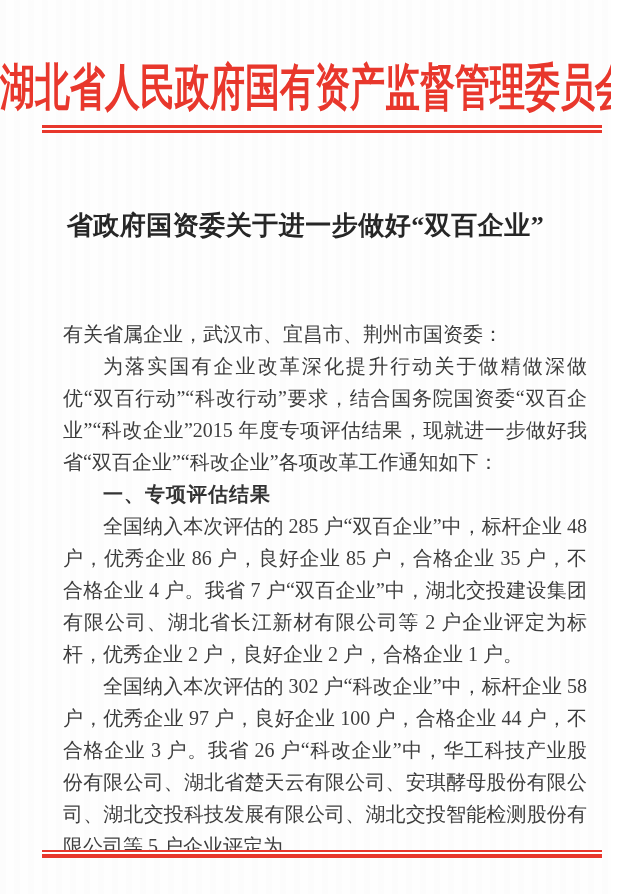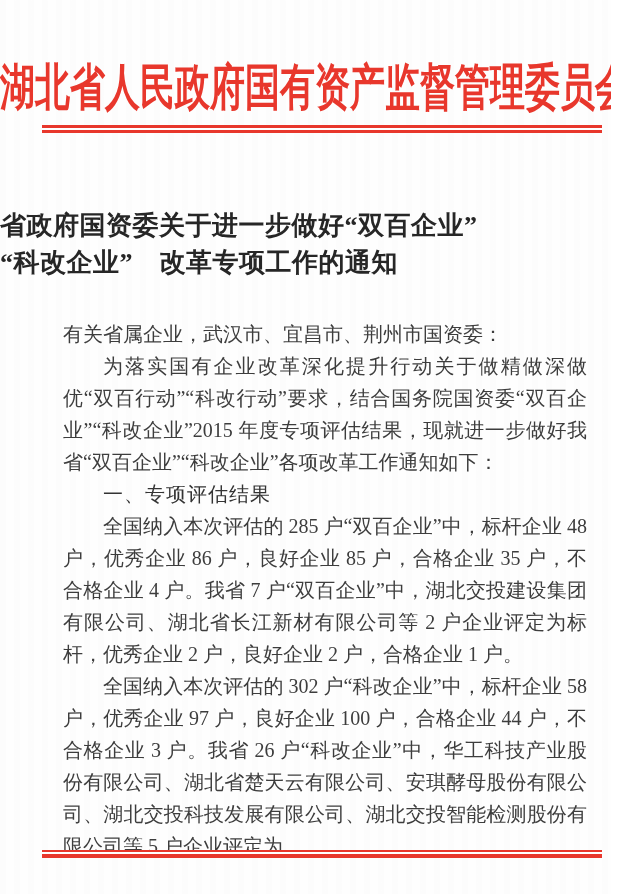--- a/index.html
+++ b/index.html
@@ -52,20 +52,21 @@
     border-top: 2px solid #e8372c;
     border-bottom: 4px solid #e8372c;
   }
 
   
   .title-block {
     position: absolute;
     top: 207px;
     left: 0;
     width: 100%;
+    text-align: center;
     color: #262626;
   }
   .title-line {
     margin: 0;
     font-family: "Liberation Serif", serif;
     font-weight: 700;
     font-size: 26px;
     line-height: 37px;
     letter-spacing: 0.5px;
   }
@@ -82,37 +83,36 @@
     text-align: justify;
   }
   .body-text p {
     margin: 0;
   }
   .indent {
     text-indent: 2em;
   }
   .section-heading {
     font-family: "Liberation Sans", sans-serif;
-    font-weight: 400;
+    font-weight: 700;
     color: #333333;
     letter-spacing: 1px;
   }
 </style>
 </head>
 <body>
 
 <div class="page">
 
   <h1 class="agency-name">湖北省人民政府国有资产监督管理委员会</h1>
 
   <div class="red-divider top"></div>
 
   <div class="title-block">
     <h2 class="title-line">省政府国资委关于进一步做好“双百企业”</h2>
-    <h2 class="title-line">“科改企业”　改革专项工作的通知</h2>
   </div>
 
   <div class="body-text">
     <p>有关省属企业，武汉市、宜昌市、荆州市国资委：</p>
     <p class="indent">为落实国有企业改革深化提升行动关于做精做深做优“双百行动”“科改行动”要求，结合国务院国资委“双百企业”“科改企业”2015 年度专项评估结果，现就进一步做好我省“双百企业”“科改企业”各项改革工作通知如下：</p>
     <p class="indent section-heading">一、专项评估结果</p>
     <p class="indent">全国纳入本次评估的 285 户“双百企业”中，标杆企业 48 户，优秀企业 86 户，良好企业 85 户，合格企业 35 户，不合格企业 4 户。我省 7 户“双百企业”中，湖北交投建设集团有限公司、湖北省长江新材有限公司等 2 户企业评定为标杆，优秀企业 2 户，良好企业 2 户，合格企业 1 户。</p>
     <p class="indent">全国纳入本次评估的 302 户“科改企业”中，标杆企业 58 户，优秀企业 97 户，良好企业 100 户，合格企业 44 户，不合格企业 3 户。我省 26 户“科改企业”中，华工科技产业股份有限公司、湖北省楚天云有限公司、安琪酵母股份有限公司、湖北交投科技发展有限公司、湖北交投智能检测股份有限公司等 5 户企业评定为</p>
   </div>
 

